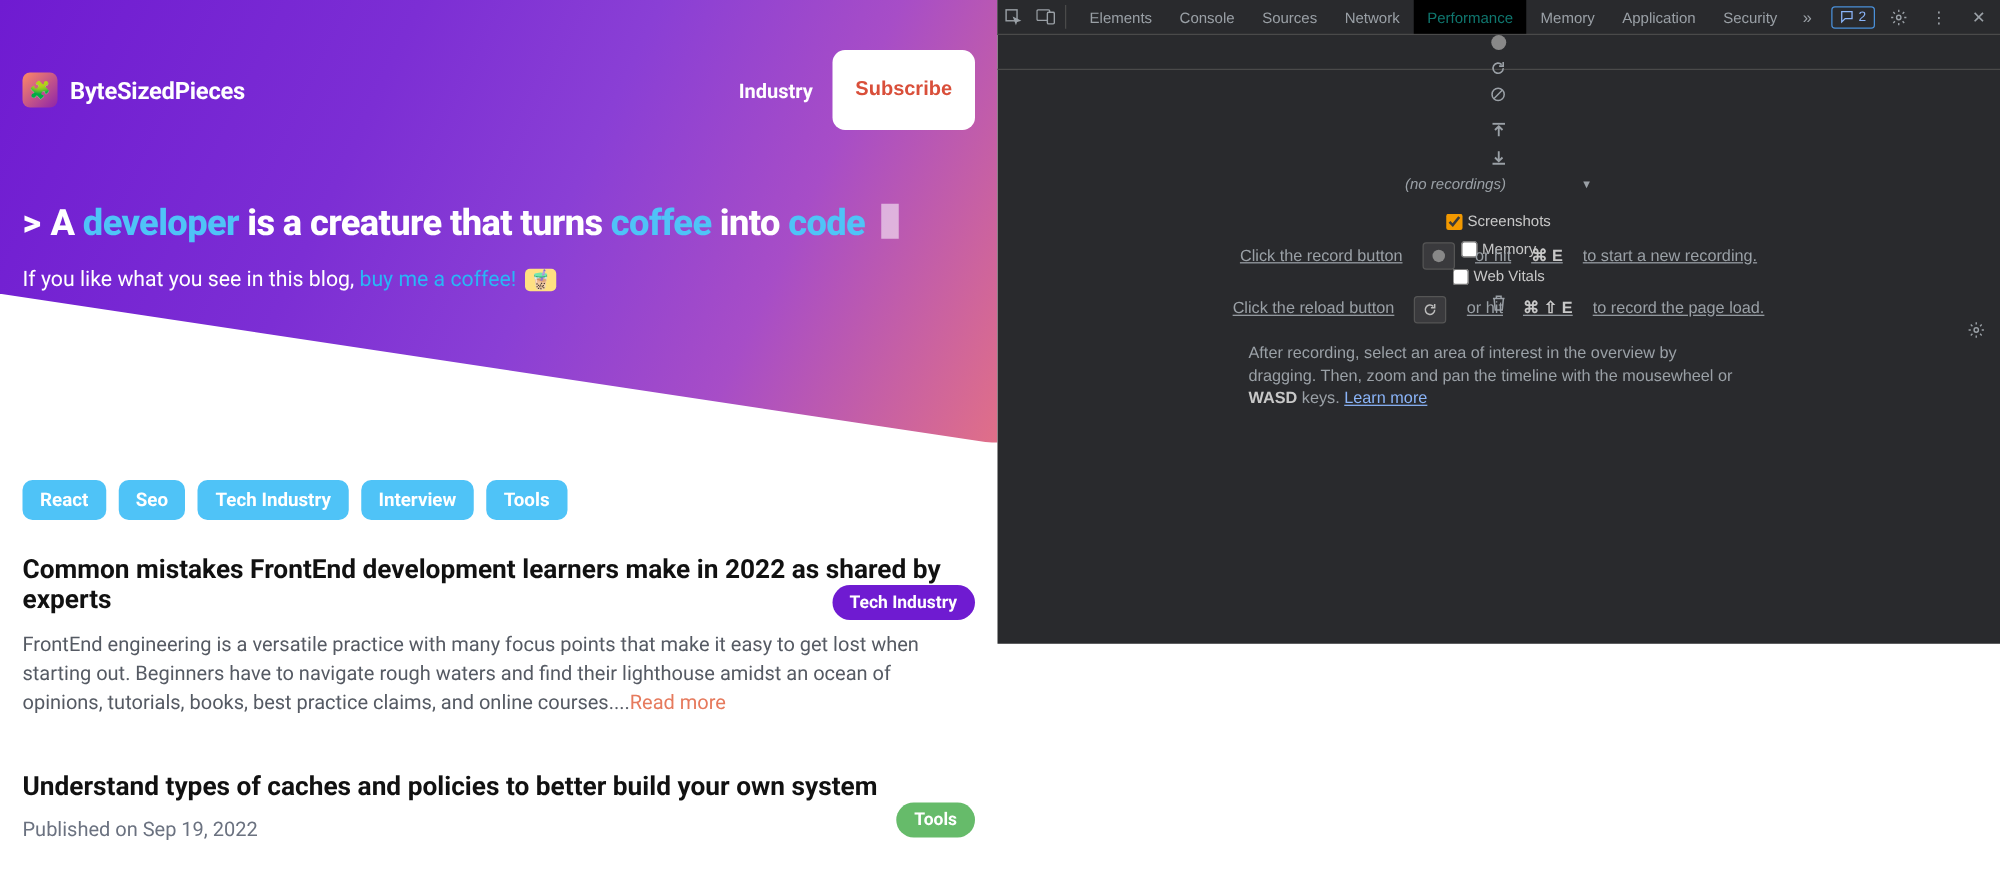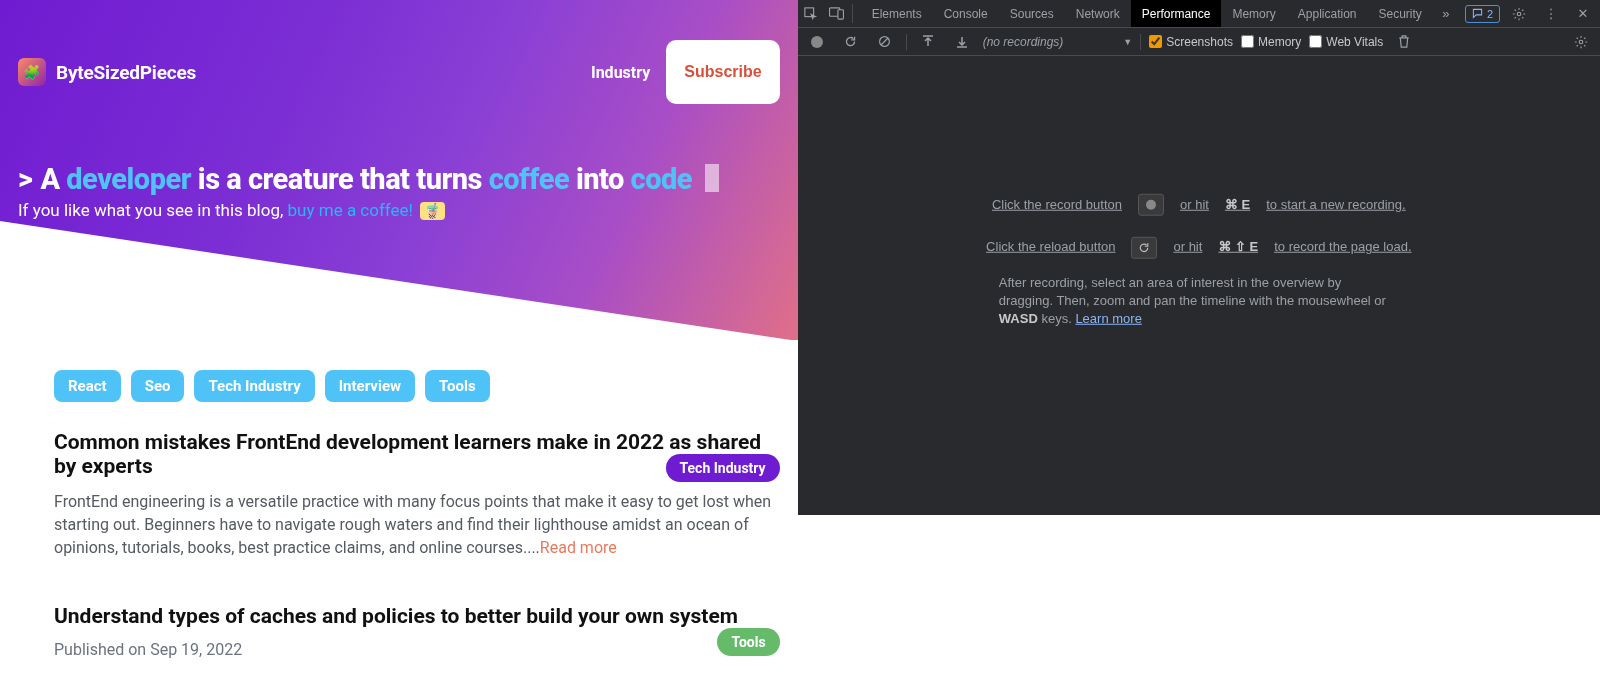--- a/index.html
+++ b/index.html
@@ -23,46 +23,46 @@
 .brand { display: flex; align-items: center; gap: 10px; }
 .brand-logo { width: 28px; height: 28px; border-radius: 6px; background: linear-gradient(135deg,#ff8a65,#8e24aa); display:flex;align-items:center;justify-content:center;font-size:14px;}
 .brand-name { font-weight: 700; font-size: 19px; letter-spacing: -0.2px; }
 .nav-right { display: flex; align-items: center; gap: 16px; }
 .twitter-link { color: #fff; font-weight: 700; font-size: 16px; text-decoration: none; }
 .subscribe-btn { background: #fff; color: #d94f3a; font-weight: 700; font-size: 16px; padding: 23px 18px; border-radius: 10px; border: none; cursor: pointer; }
 .headline { margin-top: 58px; display: flex; align-items: center; gap: 8px; font-size: 29px; font-weight: 800; letter-spacing: -0.5px; }
 .chev { font-weight: 800; }
 .hl-em { color: #4fc3f7; }
 .cursor-block { display: inline-block; width: 14px; height: 28px; background: rgba(255,255,255,0.55); margin-left: 6px; vertical-align: -3px; }
-.subline { margin-top: 4px; font-size: 17px; }
+.subline { margin-top: 18px; font-size: 17px; }
 .bmc-link { color: #29b6f6; text-decoration: none; }
 .emoji-box { display:inline-block; background:#ffe082; border-radius:4px; padding:0 3px; margin-left:3px; font-size:15px; }
 
-.content { padding: 30px 18px 0 18px; position: relative; margin-left: 36px; }
+.content { padding: 30px 18px 0 18px; position: relative; }
 .tag-row { display: flex; gap: 10px; flex-wrap: wrap; margin-bottom: 28px; }
 .tag-pill { background: #4fc3f7; color: #fff; font-weight: 700; font-size: 15px; padding: 7px 14px; border-radius: 8px; cursor: pointer; }
 
 .post { margin-bottom: 44px; position: relative; }
 .post-title { color: #111; font-size: 21px; font-weight: 700; margin-bottom: 12px; }
 .post-meta { color: #6b7280; font-size: 16px; margin-bottom: 22px; }
 .post-badge { position: absolute; right: 0; top: 24px; color: #fff; font-weight: 700; font-size: 14px; padding: 6px 14px; border-radius: 999px; }
 .badge-purple { background: #6f1bd1; }
 .badge-green { background: #66bb6a; }
 .post-body { color: #555a63; font-size: 16px; line-height: 1.45; }
 .read-more { color: #e67a5d; text-decoration: none; }
 
 
 .dt-tabbar { height: 28px; background: #292a2d; border-bottom: 1px solid #4a4a4a; display: flex; align-items: stretch; }
 .dt-iconbtn { width: 26px; display: flex; align-items: center; justify-content: center; color: #9aa0a6; font-size: 13px; cursor:pointer;}
 .dt-tabs { display: flex; align-items: stretch; margin-left: 6px; }
 .dt-tab { padding: 0 11px; display: flex; align-items: center; font-size: 12px; color: #9aa0a6; cursor: pointer; }
-.dt-tab.active { background: #000; color: #ffffff; }
+.dt-tab.active { background: #000; color: #0f766e; }
 .dt-right { margin-left: auto; display: flex; align-items: center; gap: 6px; padding-right: 4px; }
 .issue-pill { border:1px solid #4a90d9; color:#8ab4f8; border-radius:3px; padding:0 6px; font-size:11px; display:flex; align-items:center; gap:4px; height:18px;}
-.dt-toolbar { height: 28px; border-bottom: 1px solid #4a4a4a; display: flex; align-items: center; padding: 0 6px; gap: 8px; }
+.dt-toolbar { height: 28px; border-bottom: 1px solid #4a4a4a; display: flex; align-items: center; padding: 0 6px; gap: 8px; flex-direction: column; }
 .rec-dot { width:12px; height:12px; border-radius:50%; background:#888; display:inline-block;}
 .divider { width:1px; height:16px; background:#4a4a4a; }
 .rec-select { color:#9aa0a6; font-style: italic; font-size:12px; display:flex; align-items:center; gap:60px;}
 .caret-down { font-size:9px; color:#9aa0a6;}
 .cb { display:flex; align-items:center; gap:4px; font-size:12px; color:#c8c8c8;}
 .cb input { accent-color:#f29900; }
 .dt-center { position:absolute; top:50%; left:50%; transform:translate(-50%,-48%); width: 460px; text-align:left; color:#9aa0a6; font-size:13px; line-height:1.9;}
 .dt-center .row { display:flex; align-items:center; gap:16px; justify-content:center;text-decoration:underline; }
 .key-btn { width:26px; height:22px; border:1px solid #555; border-radius:3px; display:inline-flex; align-items:center; justify-content:center; background:#3a3a3d; color:#bbb; font-size:13px;}
 .kbd { font-weight:700; color:#c8c8c8;}

